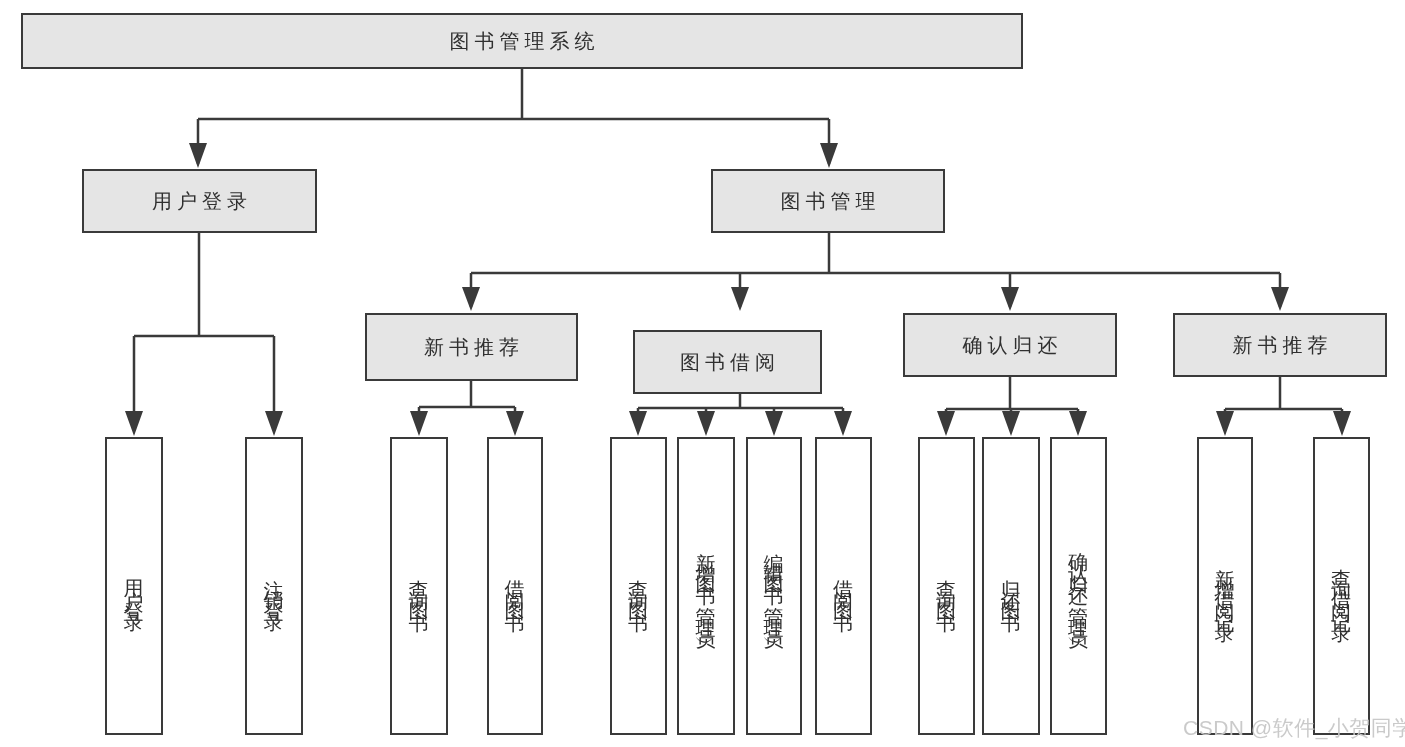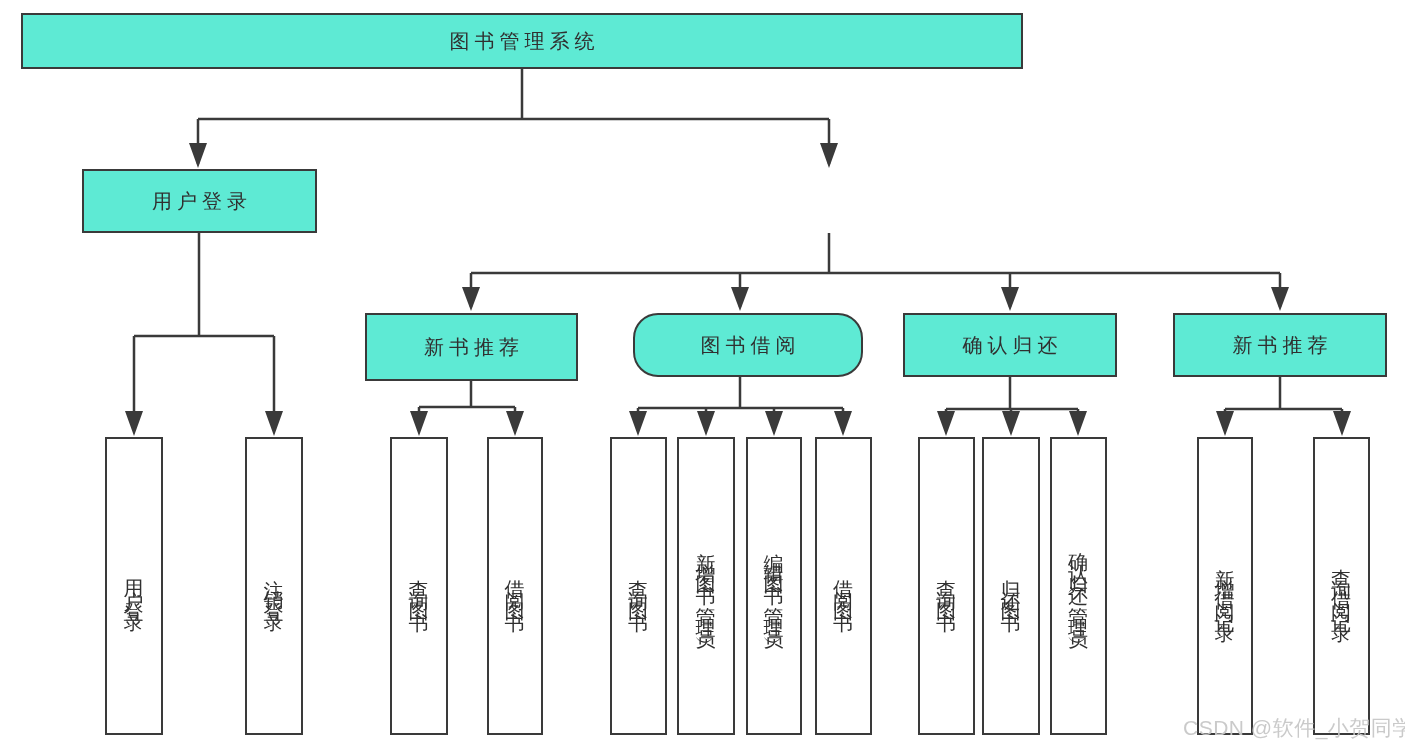--- a/index.html
+++ b/index.html
@@ -8,21 +8,21 @@
     width:1405px;height:747px;
     background:#ffffff;
     font-family:"Liberation Sans", sans-serif;
     overflow:hidden;
   }
   .connectors{position:absolute;left:0;top:0;width:1405px;height:747px;}
   .box{
     position:absolute;
     box-sizing:border-box;
     border:2px solid #3a3a3a;
-    background:#5eead4;
+    background:#e5e5e5;
     display:flex;align-items:center;justify-content:center;
     color:#303030;
     font-size:20px;
     letter-spacing:5px;
     text-indent:5px;
     white-space:nowrap;
   }
   .leaf{
     position:absolute;
     box-sizing:border-box;
@@ -73,23 +73,24 @@
     <path d="M1010 377 V409 M946 409 H1078 M946 409 V431 M1011 409 V431 M1078 409 V431" fill="none" stroke="#3a3a3a" stroke-width="2.5"></path>
     <path d="M937 411 L955 411 L946 436 Z M1002 411 L1020 411 L1011 436 Z M1069 411 L1087 411 L1078 436 Z" fill="#3a3a3a"></path>
 
     <path d="M1280 377 V409 M1225 409 H1342 M1225 409 V431 M1342 409 V431" fill="none" stroke="#3a3a3a" stroke-width="2.5"></path>
     <path d="M1216 411 L1234 411 L1225 436 Z M1333 411 L1351 411 L1342 436 Z" fill="#3a3a3a"></path>
   </svg>
 
   <div class="box" style="left:21px;top:13px;width:1002px;height:56px;">图书管理系统</div>
 
   <div class="box" style="left:82px;top:169px;width:235px;height:64px;">用户登录</div>
+  <div class="box" style="left:711px;top:169px;width:234px;height:64px;">图书管理</div>
 
   <div class="box" style="left:365px;top:313px;width:213px;height:68px;">新书推荐</div>
-  <div class="box" style="left:633px;top:313px;width:230px;height:64px;border-radius:25px;">图书借阅</div>
+  <div class="box" style="left:633px;top:330px;width:189px;height:64px;">图书借阅</div>
   <div class="box" style="left:903px;top:313px;width:214px;height:64px;">确认归还</div>
   <div class="box" style="left:1173px;top:313px;width:214px;height:64px;">新书推荐</div>
 
   <div class="leaf" style="left:105px;top:437px;width:58px;height:298px;">
     <span>用户登录</span>
   </div>
   <div class="leaf" style="left:245px;top:437px;width:58px;height:298px;">
     <span>注销登录</span>
   </div>
 

